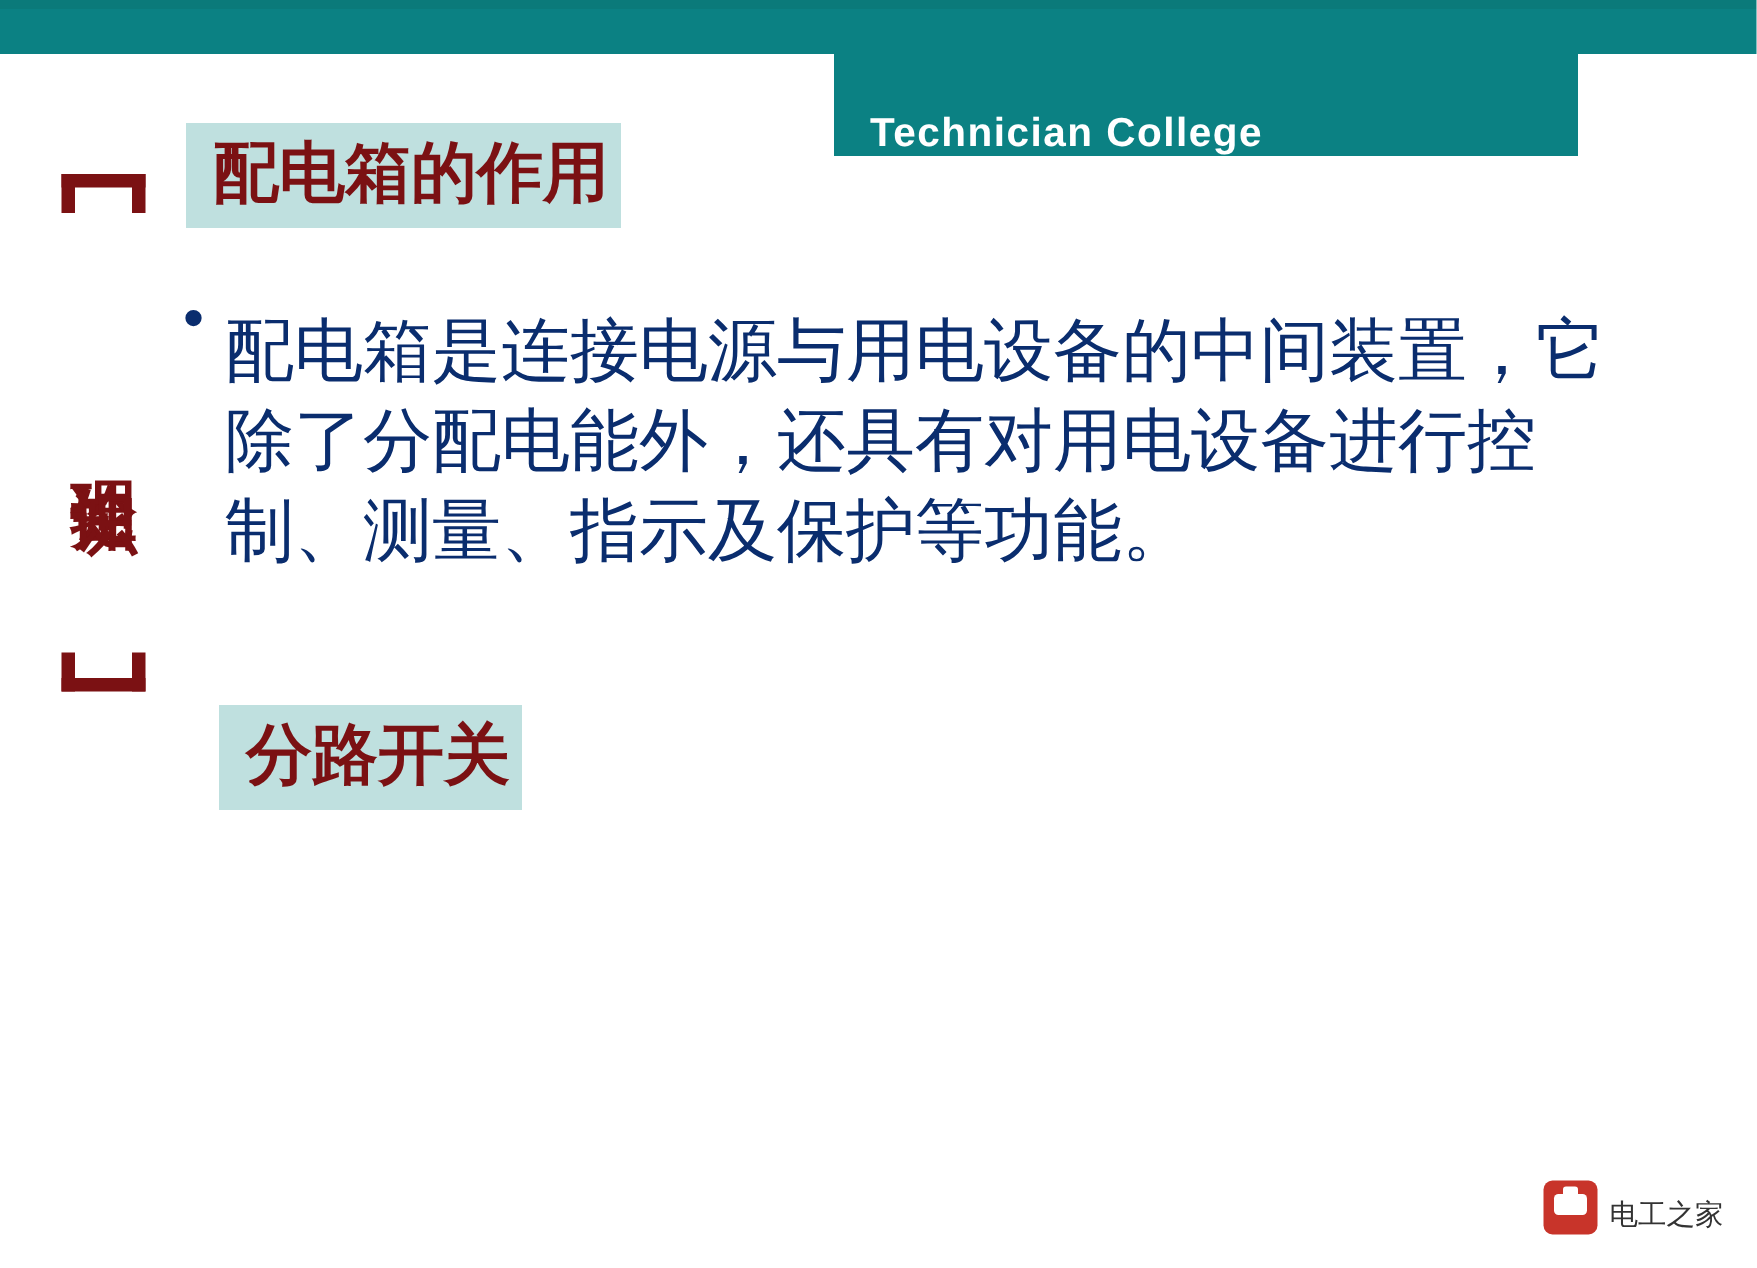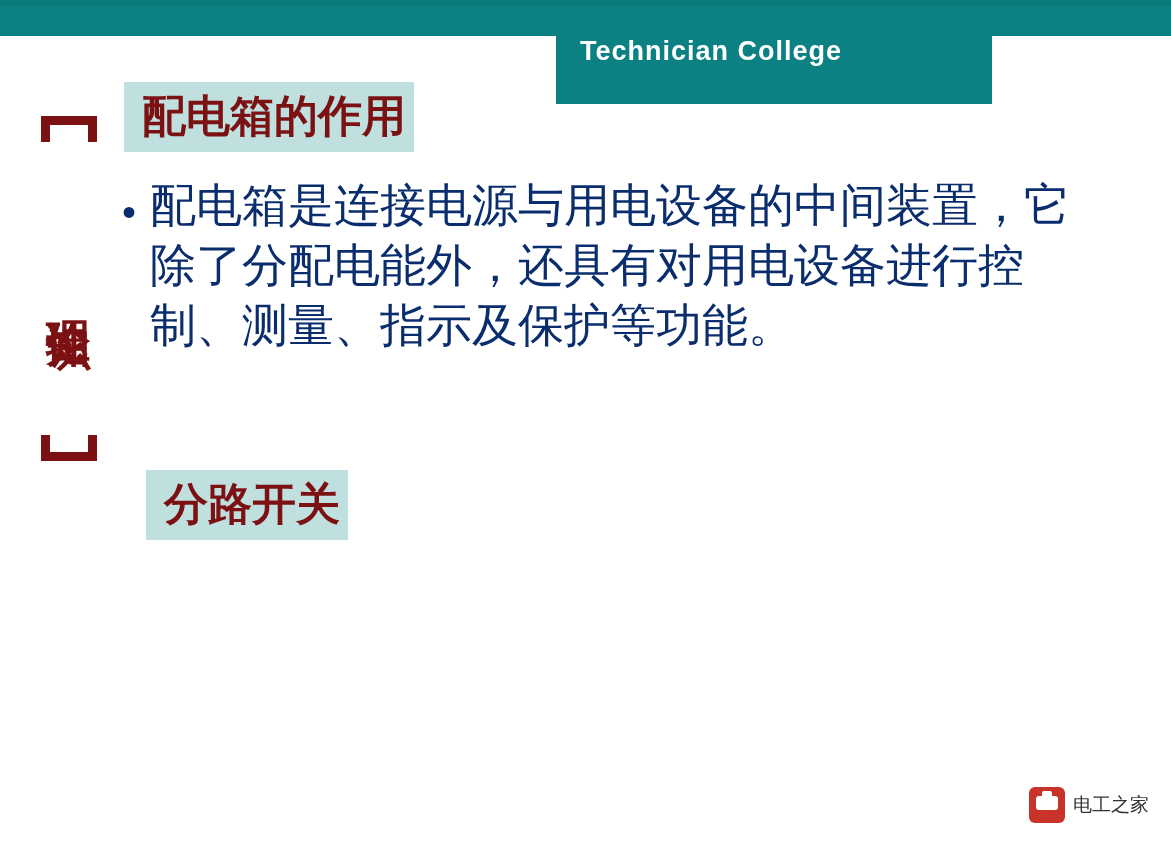--- a/index.html
+++ b/index.html
@@ -28,25 +28,25 @@
     top: 0;
     width: 1171px;
     height: 30px;
     background: #0b8183;
   }
   
   .header-block {
     position: absolute;
     left: 556px;
     top: 30px;
-    width: 436px;
+    width: 496px;
     height: 68px;
     background: #0b8183;
     display: flex;
-    align-items: flex-start;
+    align-items: flex-end;
   }
   .header-title {
     color: #ffffff;
     font-size: 27px;
     font-weight: bold;
     letter-spacing: 1px;
     margin-left: 24px;
     white-space: nowrap;
   }
   
@@ -127,37 +127,38 @@
     margin-top: 16px;
     margin-right: 14px;
     flex: 0 0 auto;
   }
   .body-text {
     color: #0a2d6e;
     font-size: 46px;
     font-family: "DejaVu Sans", "Liberation Sans", sans-serif;
     line-height: 1.3;
     letter-spacing: 0px;
+    margin-top: 28px;
   }
   .bullet-text {
     width: 960px;
   }
   .para-block {
     position: absolute;
     left: 78px;
     top: 556px;
     width: 1090px;
   }
   
   .logo-badge {
     position: absolute;
     right: 22px;
     bottom: 22px;
     display: flex;
-    align-items: center;
+    align-items: flex-end;
   }
   .logo-mark {
     width: 36px;
     height: 36px;
     border-radius: 6px;
     background: #c8342a;
     position: relative;
     margin-right: 8px;
     box-sizing: border-box;
   }

